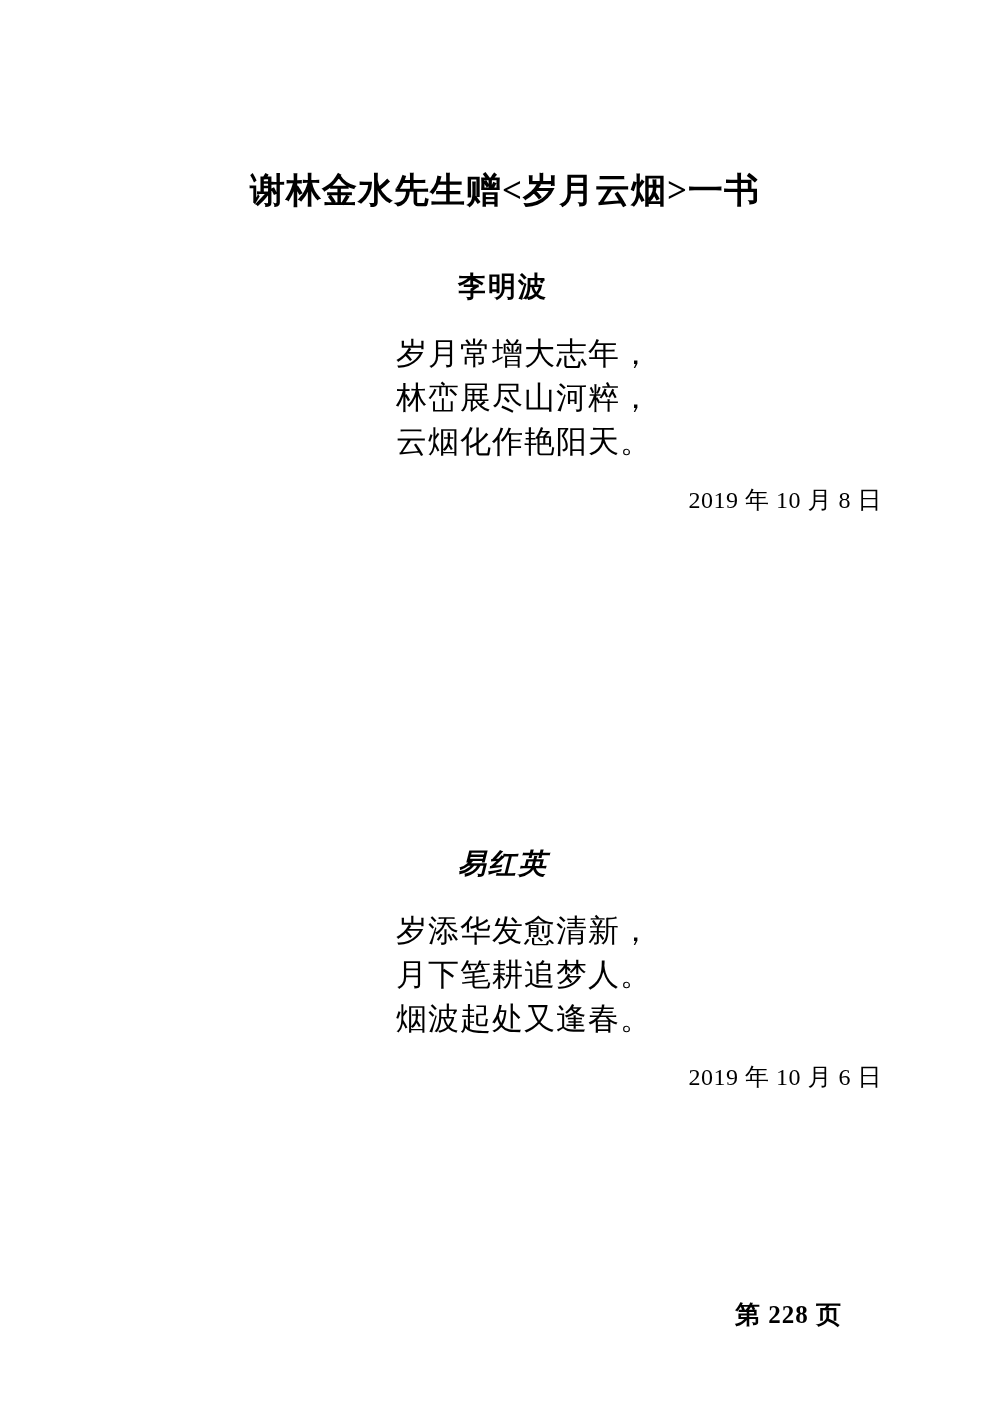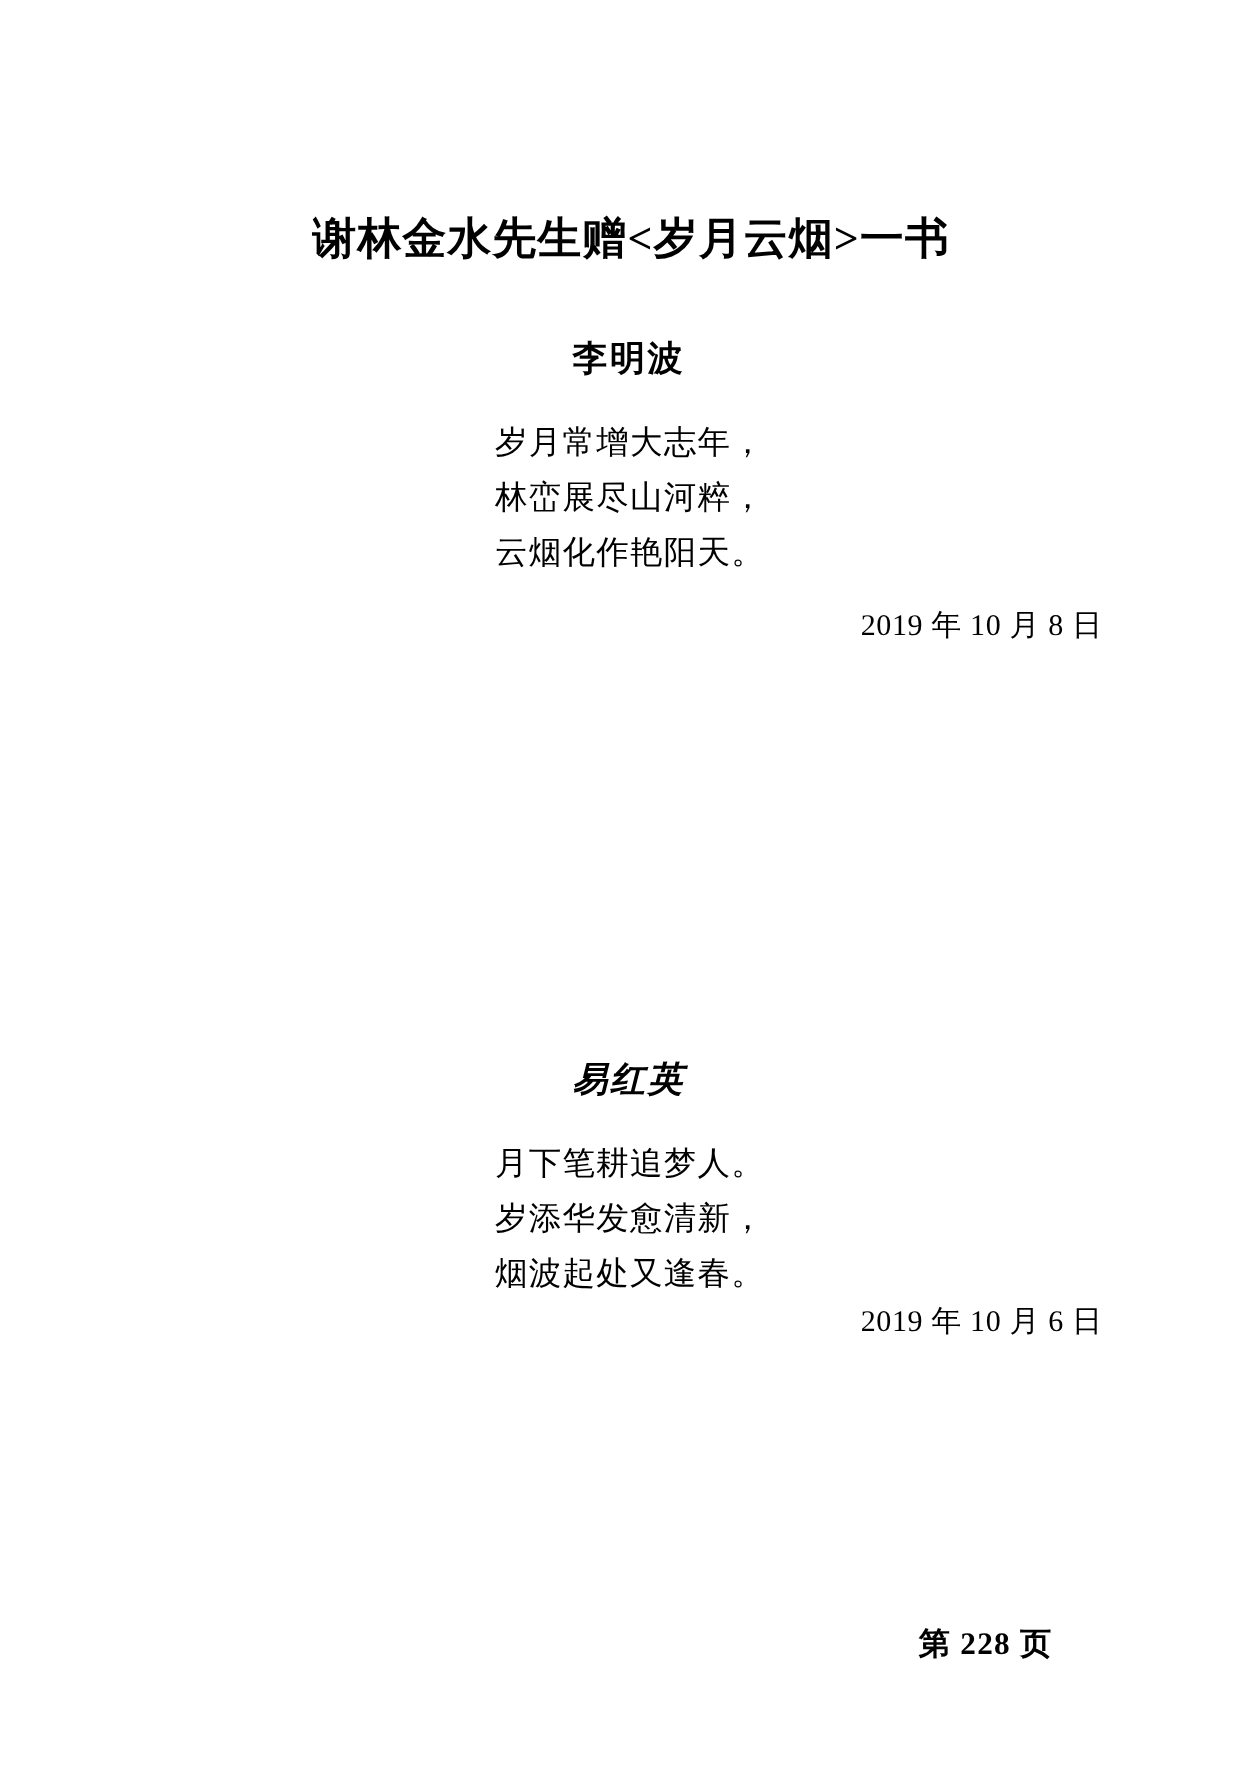--- a/index.html
+++ b/index.html
@@ -44,21 +44,21 @@
     margin: 0;
     padding-left: 6px;
   }
 
   .poem-body {
     margin: 0;
     padding: 0;
     list-style: none;
   }
   .poem-line {
-    font-size: 26px;
+    font-size: 31px;
     line-height: 44px;
     padding-left: 396px;
     letter-spacing: 1px;
     white-space: nowrap;
   }
 
   .poem-date {
     font-size: 24px;
     text-align: right;
     padding-right: 118px;
@@ -78,43 +78,43 @@
   #poem-1 { top: 170px; }
   #poem-1 .poem-author { margin-top: 56px; }
   #poem-1 .poem-body { margin-top: 26px; }
   #poem-1 .poem-date { margin-top: 20px; }
 
   
   #poem-2 { top: 785px; }
   #poem-2 .poem-title { font-size: 36px; letter-spacing: 2px; }
   #poem-2 .poem-author { margin-top: 60px; font-style: italic; }
   #poem-2 .poem-body { margin-top: 26px; }
-  #poem-2 .poem-date { }
+  #poem-2 .poem-date { margin-top: 20px; }
 </style>
 </head>
 <body>
 
 <div class="page">
 
   <section class="poem" id="poem-1">
     <h1 class="poem-title">谢林金水先生赠&lt;岁月云烟&gt;一书</h1>
     <div class="poem-author">李明波</div>
     <div class="poem-body">
       <div class="poem-line">岁月常增大志年，</div>
       <div class="poem-line">林峦展尽山河粹，</div>
       <div class="poem-line">云烟化作艳阳天。</div>
     </div>
     <div class="poem-date">2019 年 10 月 8 日</div>
   </section>
 
   <section class="poem" id="poem-2">
     <div class="poem-author">易红英</div>
     <div class="poem-body">
+      <div class="poem-line">岁添华发愈清新，</div>
       <div class="poem-line">月下笔耕追梦人。</div>
-      <div class="poem-line">岁添华发愈清新，</div>
       <div class="poem-line">烟波起处又逢春。</div>
     </div>
     <div class="poem-date">2019 年 10 月 6 日</div>
   </section>
 
   <div class="page-number">第 228 页</div>
 
 </div>
 
 </body></html>

